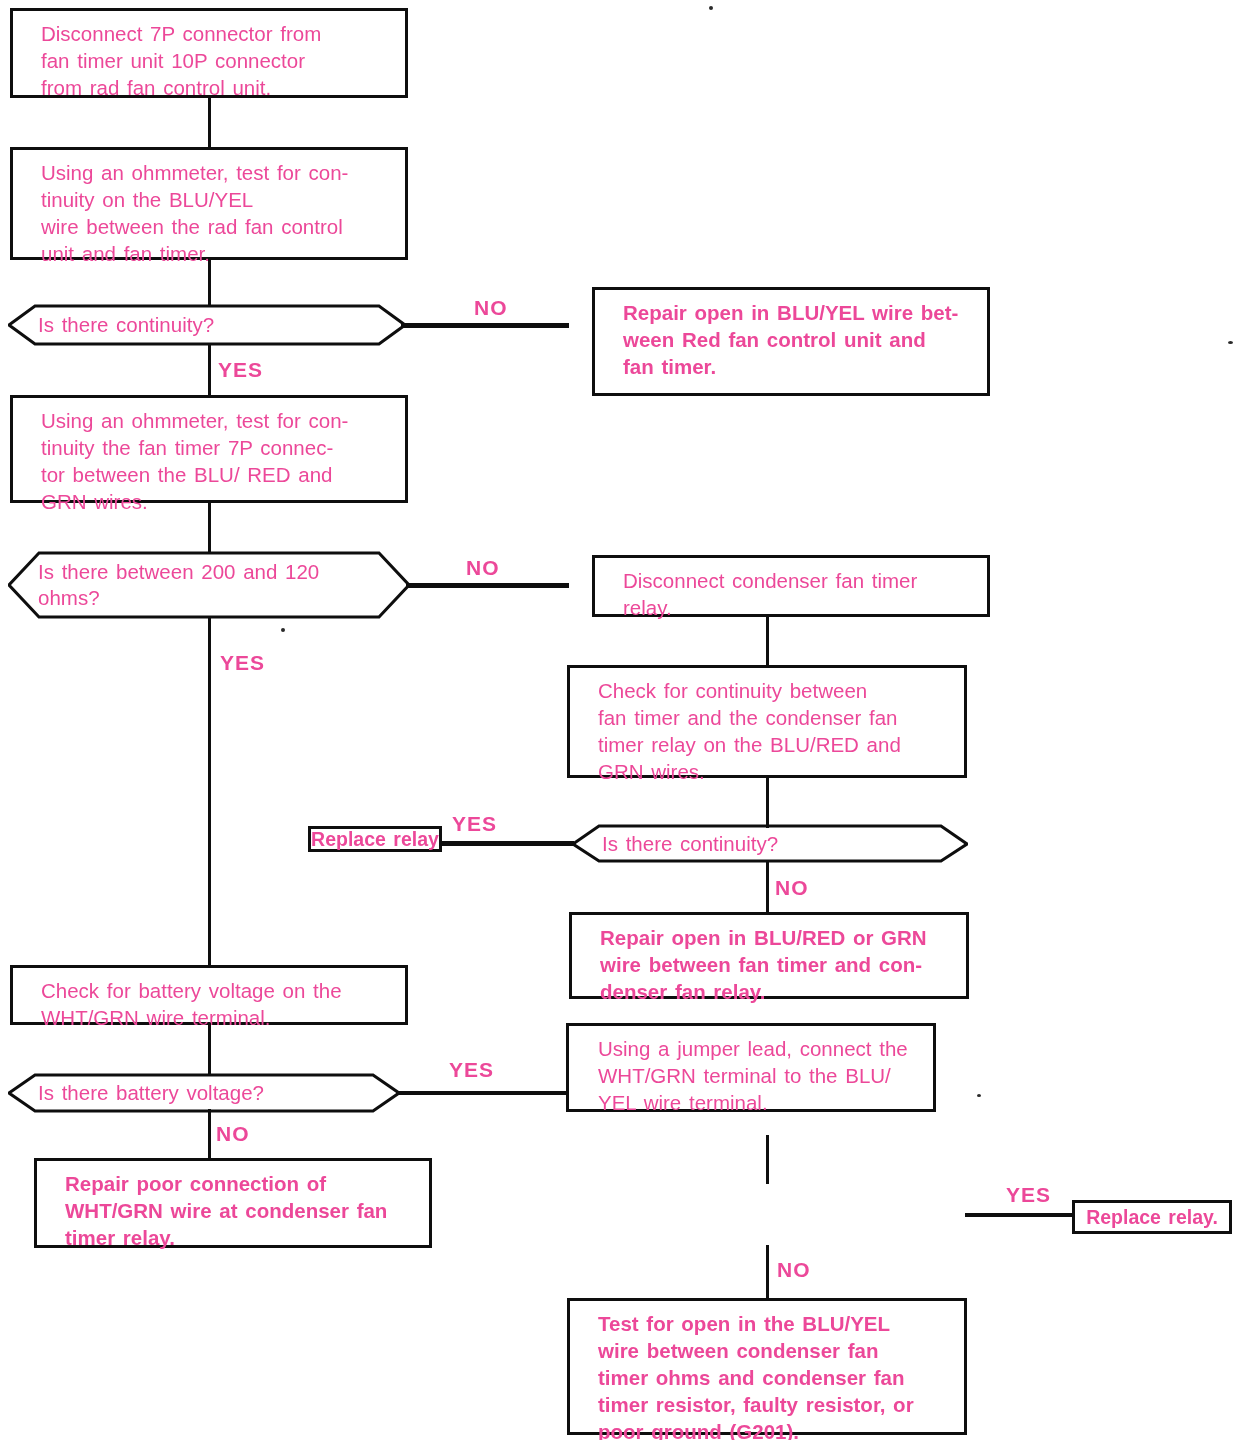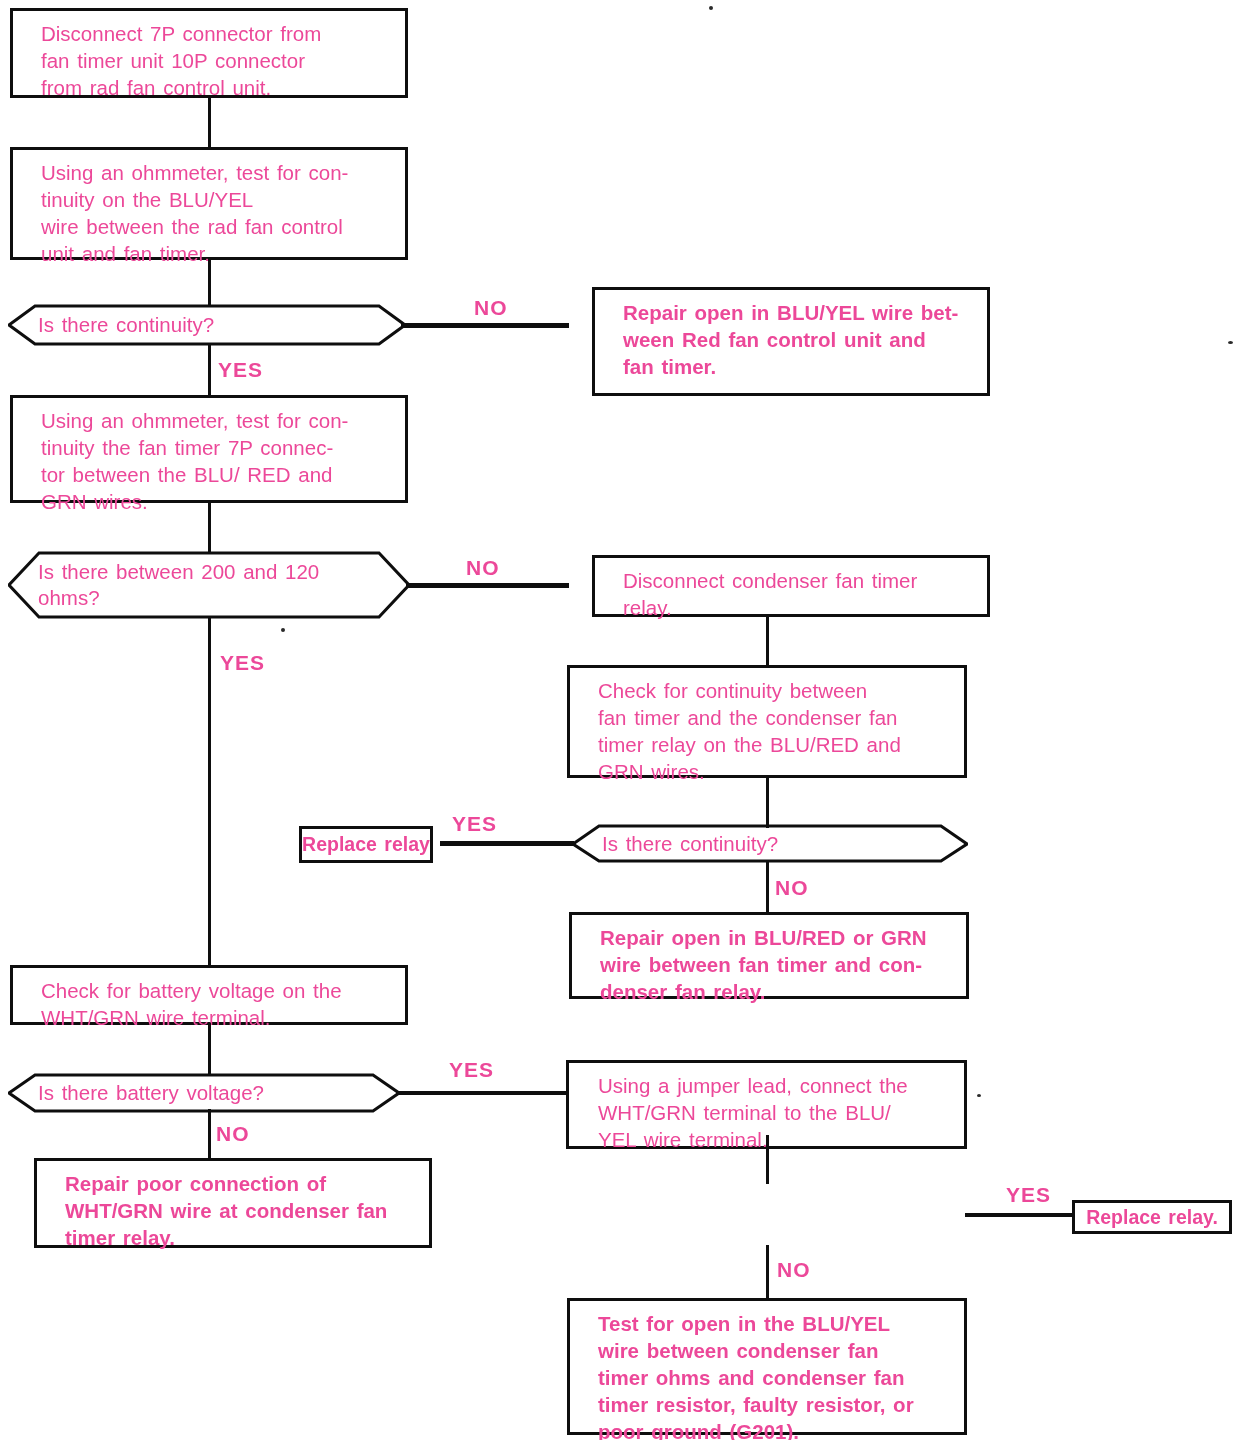--- a/index.html
+++ b/index.html
@@ -70,21 +70,21 @@
   </div>
 
   <div class="box" style="left:568px;top:555px;width:398px;height:62px;margin-left:24px;">Disconnect condenser fan timer
 relay.</div>
 
   <div class="box" style="left:567px;top:665px;width:400px;height:113px;">Check for continuity between
 fan timer and the condenser fan
 timer relay on the BLU/RED and
 GRN wires.</div>
 
-  <div class="box small" style="left:299px;top:826px;width:134px;height:37px;">Replace relay</div>
+  <div class="box small" style="left:308px;top:826px;width:134px;height:26px;">Replace relay</div>
 
   <div class="decision" style="left:572px;top:824px;width:396px;height:39px;">
     <svg width="396" height="39">
       <polygon points="1,20 27,2 369,2 395,20 369,37 27,37" fill="#ffffff" stroke="#0e0e0e" stroke-width="3"></polygon>
     </svg>
     <div class="dtext">Is there continuity?</div>
   </div>
 
   <div class="box" style="left:10px;top:965px;width:398px;height:60px;">Check for battery voltage on the
 WHT/GRN wire terminal.</div>
@@ -93,21 +93,21 @@
 wire between fan timer and con-
 denser fan relay.</div>
 
   <div class="decision" style="left:8px;top:1073px;width:392px;height:40px;">
     <svg width="392" height="40">
       <polygon points="1,20 27,2 365,2 391,20 365,38 27,38" fill="#ffffff" stroke="#0e0e0e" stroke-width="3"></polygon>
     </svg>
     <div class="dtext">Is there battery voltage?</div>
   </div>
 
-  <div class="box" style="left:566px;top:1060px;width:401px;height:89px;padding-left:29px;">Using a jumper lead, connect the
+  <div class="box" style="left:566px;top:1023px;width:370px;height:89px;padding-left:29px;">Using a jumper lead, connect the
 WHT/GRN terminal to the BLU/
 YEL wire terminal.</div>
 
   <div class="box bold" style="left:10px;top:1158px;width:398px;height:90px;margin-left:24px;">Repair poor connection of
 WHT/GRN wire at condenser fan
 timer relay.</div>
 
 
   <div class="box small" style="left:1072px;top:1200px;width:160px;height:34px;">Replace relay.</div>
 

